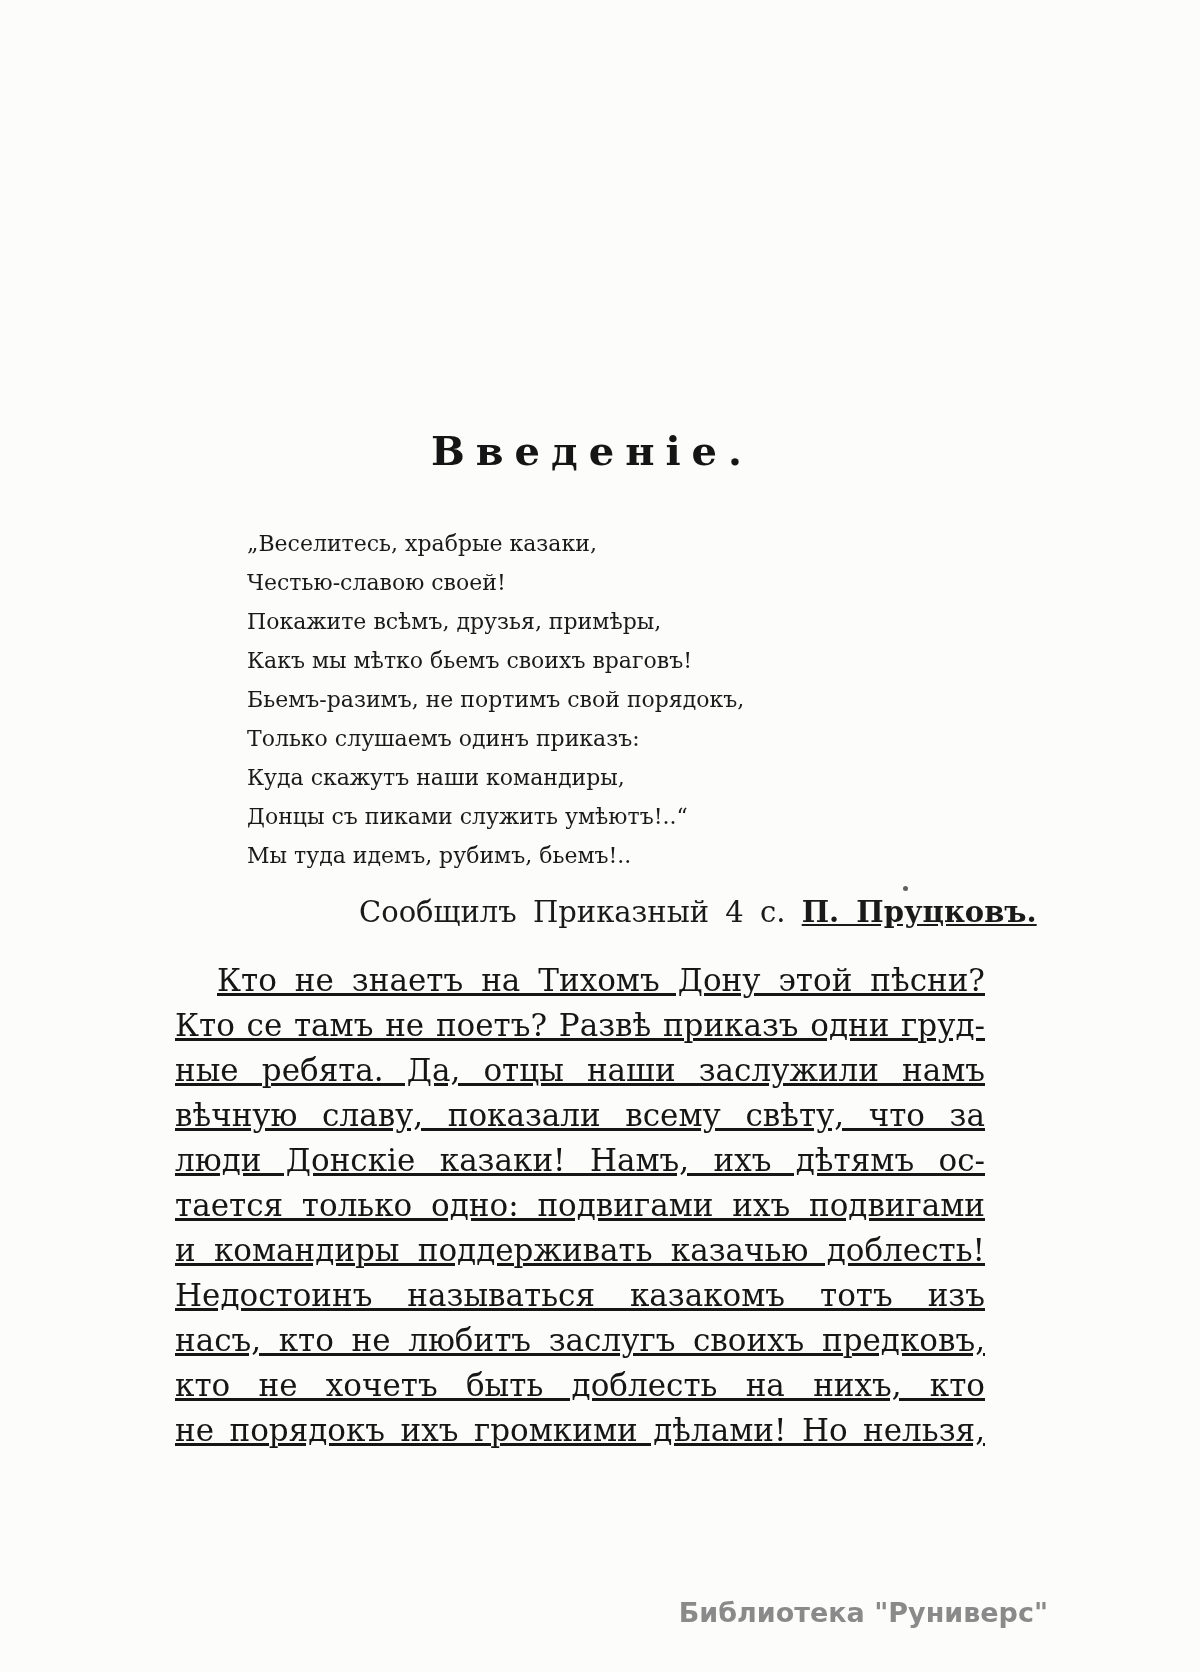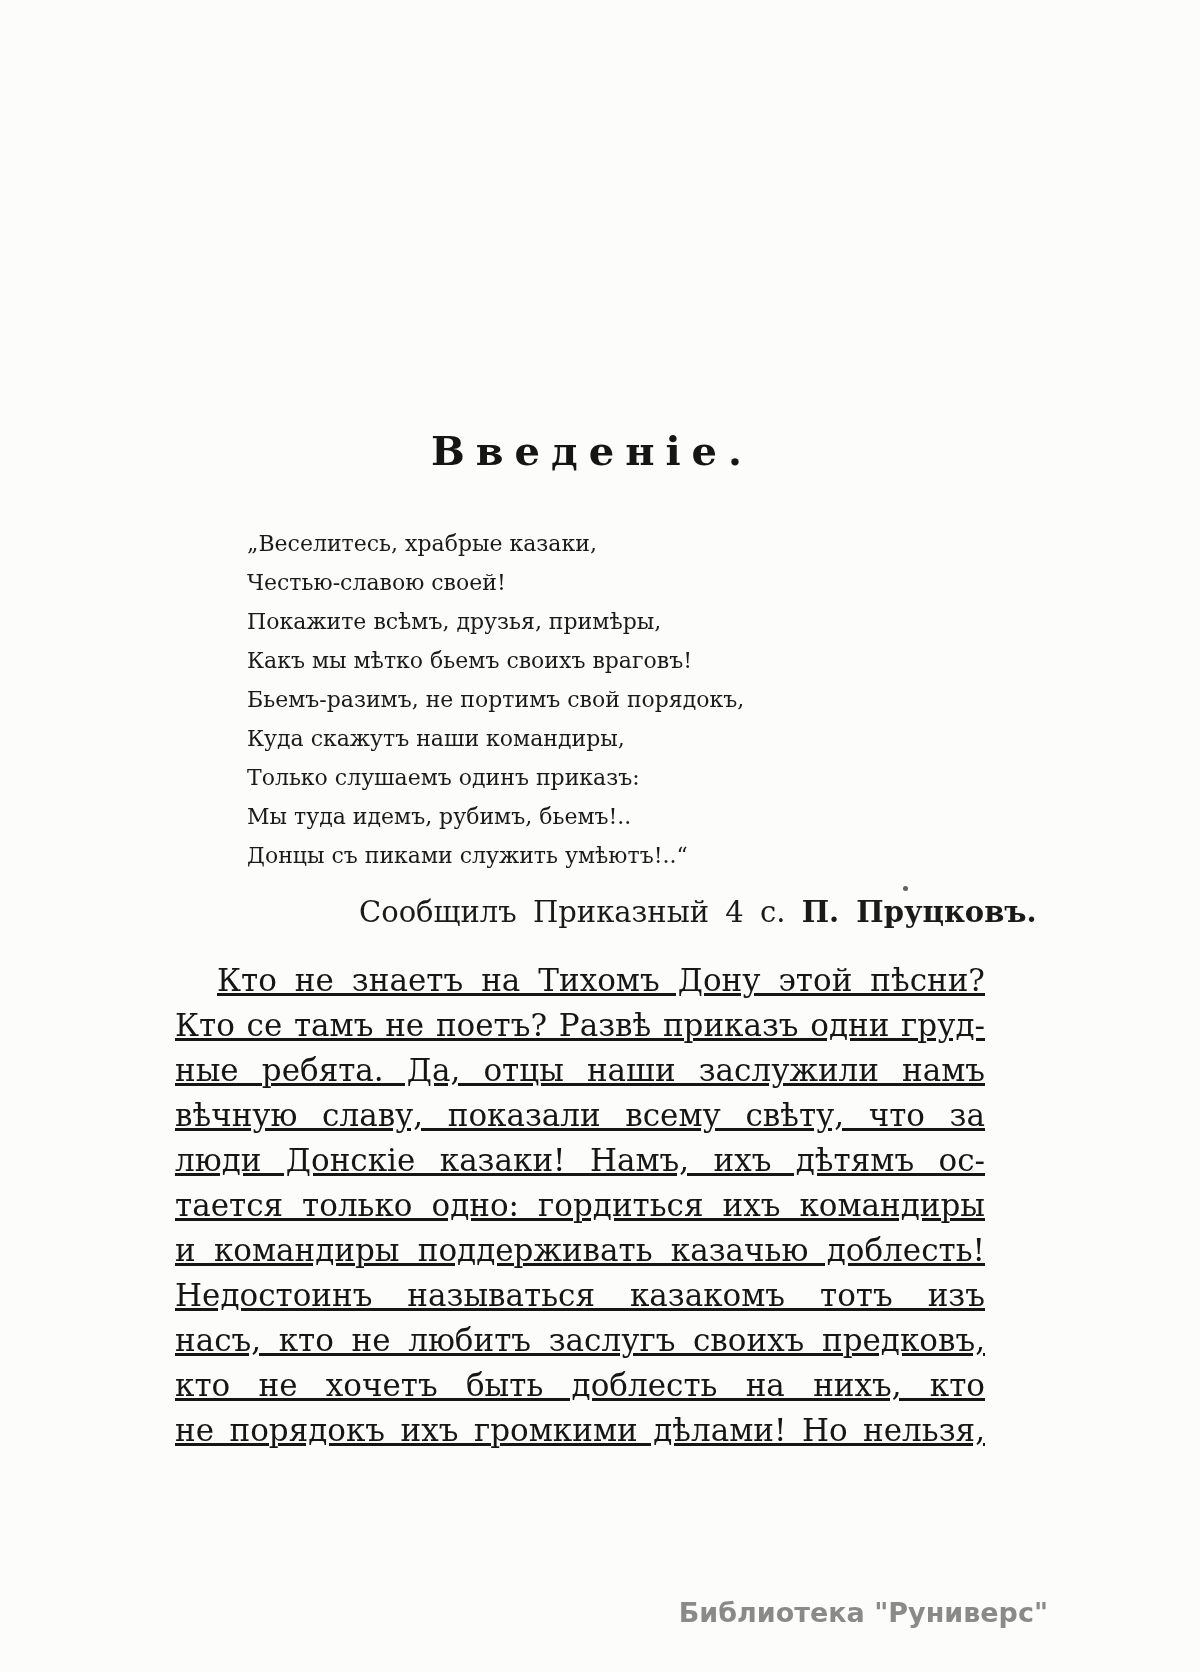--- a/index.html
+++ b/index.html
@@ -46,20 +46,21 @@
     position: absolute;
     top: 895px;
     left: 184px;
     font-size: 29px;
     word-spacing: 7px;
     white-space: nowrap;
     color: #1a1a1a;
   }
   .attribution .name {
     font-weight: bold;
+    text-decoration: underline;
   }
   .artifact-dot {
     position: absolute;
     top: 886px;
     left: 903px;
     width: 5px;
     height: 5px;
     border-radius: 50%;
     background: #3a3a3a;
     opacity: 0.8;
@@ -100,37 +101,37 @@
   <div class="content">
 
     <h1 class="title">Введеніе.</h1>
 
     <div class="poem">
       <div class="poem-line">„Веселитесь, храбрые казаки,</div>
       <div class="poem-line">Честью-славою своей!</div>
       <div class="poem-line">Покажите всѣмъ, друзья, примѣры,</div>
       <div class="poem-line">Какъ мы мѣтко бьемъ своихъ враговъ!</div>
       <div class="poem-line">Бьемъ-разимъ, не портимъ свой порядокъ,</div>
+      <div class="poem-line">Только слушаемъ одинъ приказъ:</div>
       <div class="poem-line">Куда скажутъ наши командиры,</div>
-      <div class="poem-line">Только слушаемъ одинъ приказъ:</div>
+      <div class="poem-line">Донцы съ пиками служить умѣютъ!..“</div>
       <div class="poem-line">Мы туда идемъ, рубимъ, бьемъ!..</div>
-      <div class="poem-line">Донцы съ пиками служить умѣютъ!..“</div>
     </div>
 
     <div class="attribution">
       <span>Сообщилъ Приказный 4 с. </span><span class="name">П. Пруцковъ.</span>
     </div>
 
     <div class="bodytext">
       <div class="body-line first">Кто не знаетъ на Тихомъ Дону этой пѣсни?</div>
       <div class="body-line">Кто се тамъ не поетъ? Развѣ приказъ одни груд-</div>
       <div class="body-line">ные ребята. Да, отцы наши заслужили намъ</div>
       <div class="body-line">вѣчную славу, показали всему свѣту, что за</div>
       <div class="body-line">люди Донскіе казаки! Намъ, ихъ дѣтямъ ос-</div>
-      <div class="body-line">тается только одно: гордиться ихъ командиры</div>
+      <div class="body-line">тается только одно: подвигами ихъ подвигами</div>
       <div class="body-line">и командиры поддерживать казачью доблесть!</div>
       <div class="body-line">Недостоинъ называться казакомъ тотъ изъ</div>
       <div class="body-line">насъ, кто не любитъ заслугъ своихъ предковъ,</div>
       <div class="body-line">кто не хочетъ быть доблесть на нихъ, кто</div>
       <div class="body-line">не порядокъ ихъ громкими дѣлами! Но нельзя,</div>
     </div>
 
   </div>
 
   <div class="artifact-dot"></div>

